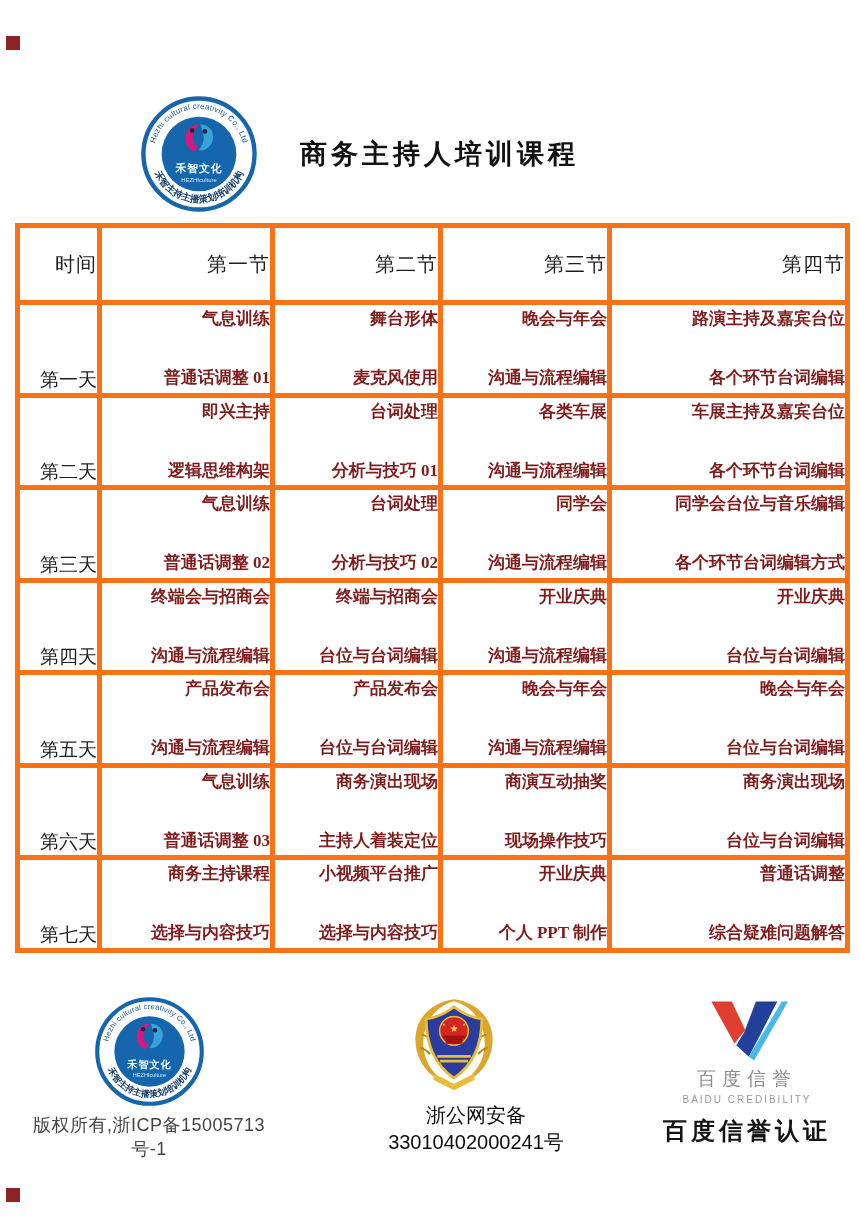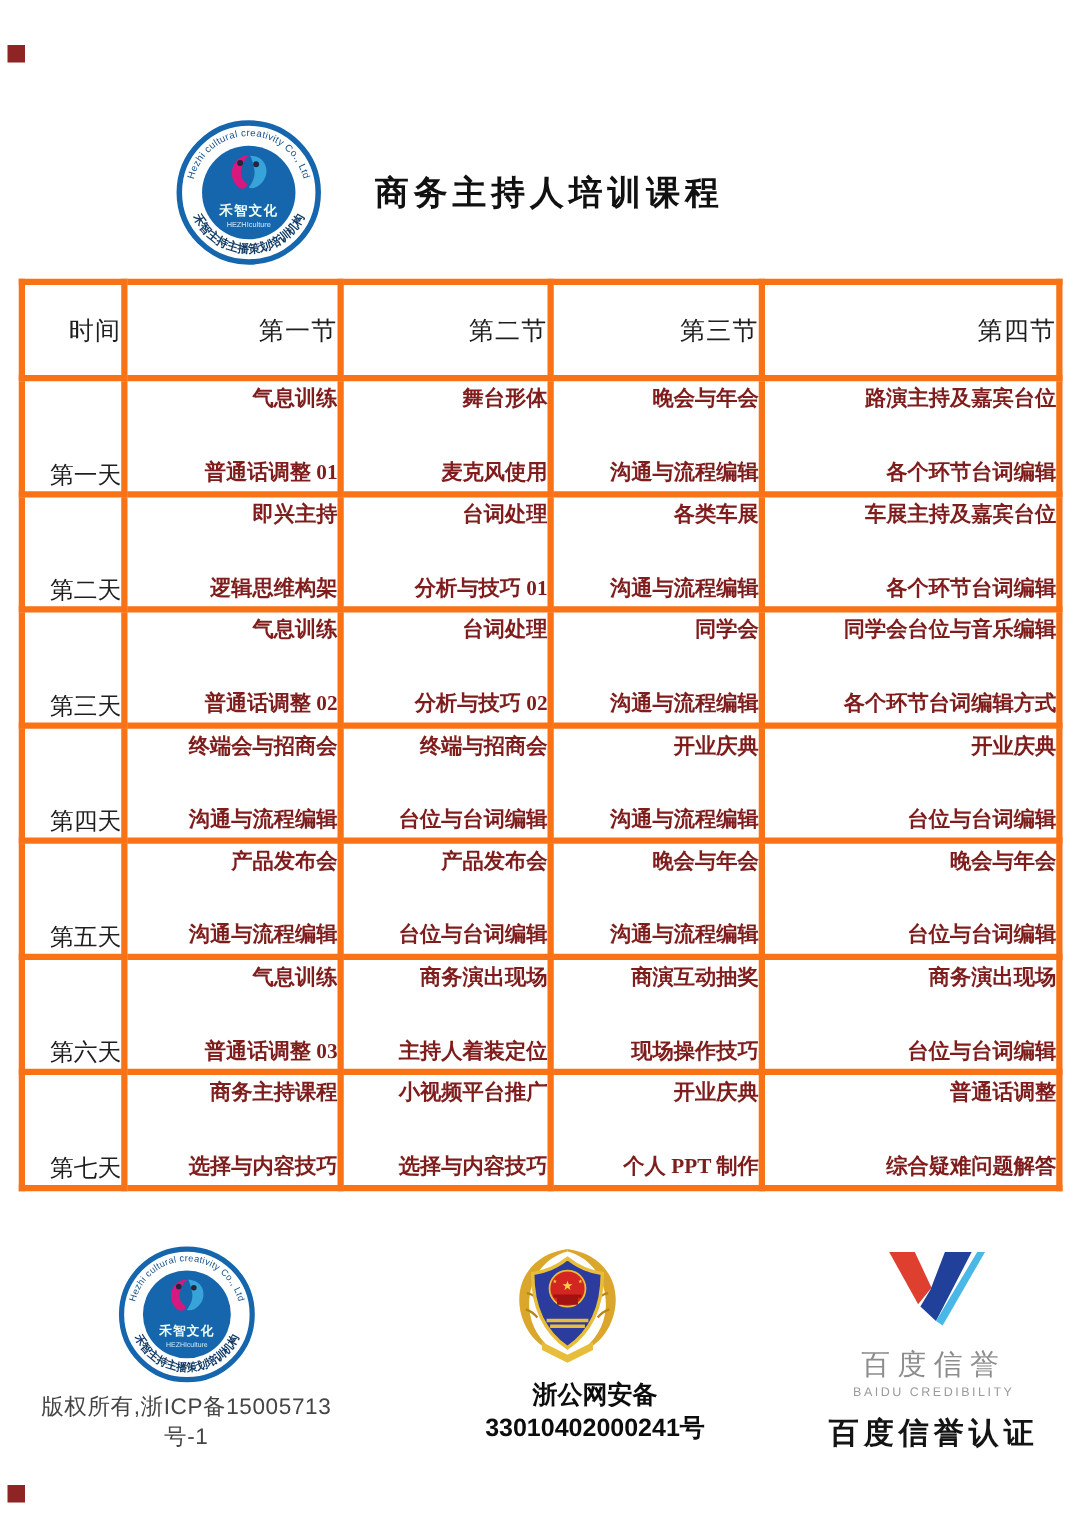--- a/index.html
+++ b/index.html
@@ -37,24 +37,24 @@
   .cell-inner .l1, .cell-inner .l2 { line-height:24px; font-size:17px; color:#7f1d1d;font-weight:bold; }
   .cell-inner .l2 { margin-top:35px; }
 
   
   .footer-col { position:absolute; text-align:center; font-family:"Liberation Sans","DejaVu Sans",sans-serif; }
   .footer-left { left:18px; top:996px; width:262px; }
   .footer-left .footer-logo { width:111px; height:111px; display:block; margin:0 auto; }
   .copyright { margin-top:6px; font-size:18px; color:#454545; letter-spacing:0.5px; }
   .footer-mid { left:320px; top:990px; width:268px; }
   .footer-mid .badge-svg { width:112px; height:104px; display:block; margin:0 auto; }
-  .police-text { margin-top:8px; font-size:20px; font-weight:bold; color:#0d0d0d;margin-left:44px; }
+  .police-text { margin-top:8px; font-size:20px; font-weight:normal; color:#0d0d0d;margin-left:44px; }
   .footer-right { left:636px; top:998px; width:222px; }
   .footer-right .baidu-svg { width:92px; height:66px; display:block; margin:0 auto; }
-  .baidu-title { font-size:23px; color:#8d8d8d; letter-spacing:6px; margin-top:12px; }
+  .baidu-title { font-size:19px; color:#8d8d8d; letter-spacing:6px; margin-top:2px; }
   .baidu-sub { font-size:10px; color:#9a9a9a; letter-spacing:2px; margin-top:2px; }
   .baidu-cert { font-size:24px; font-weight:bold; color:#141414; letter-spacing:4px; margin-top:10px; }
 
   svg text { font-family:"Liberation Sans","DejaVu Sans",sans-serif; }
 </style>
 </head>
 <body>
 
 <div class="page">
 

